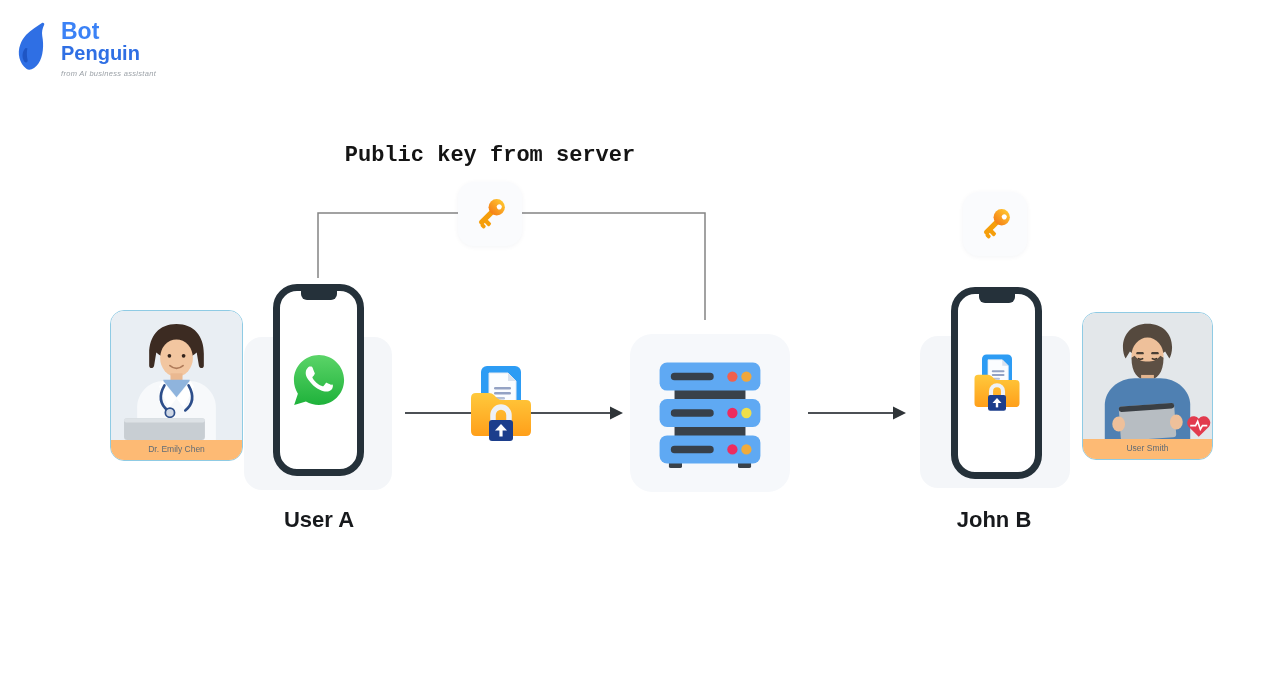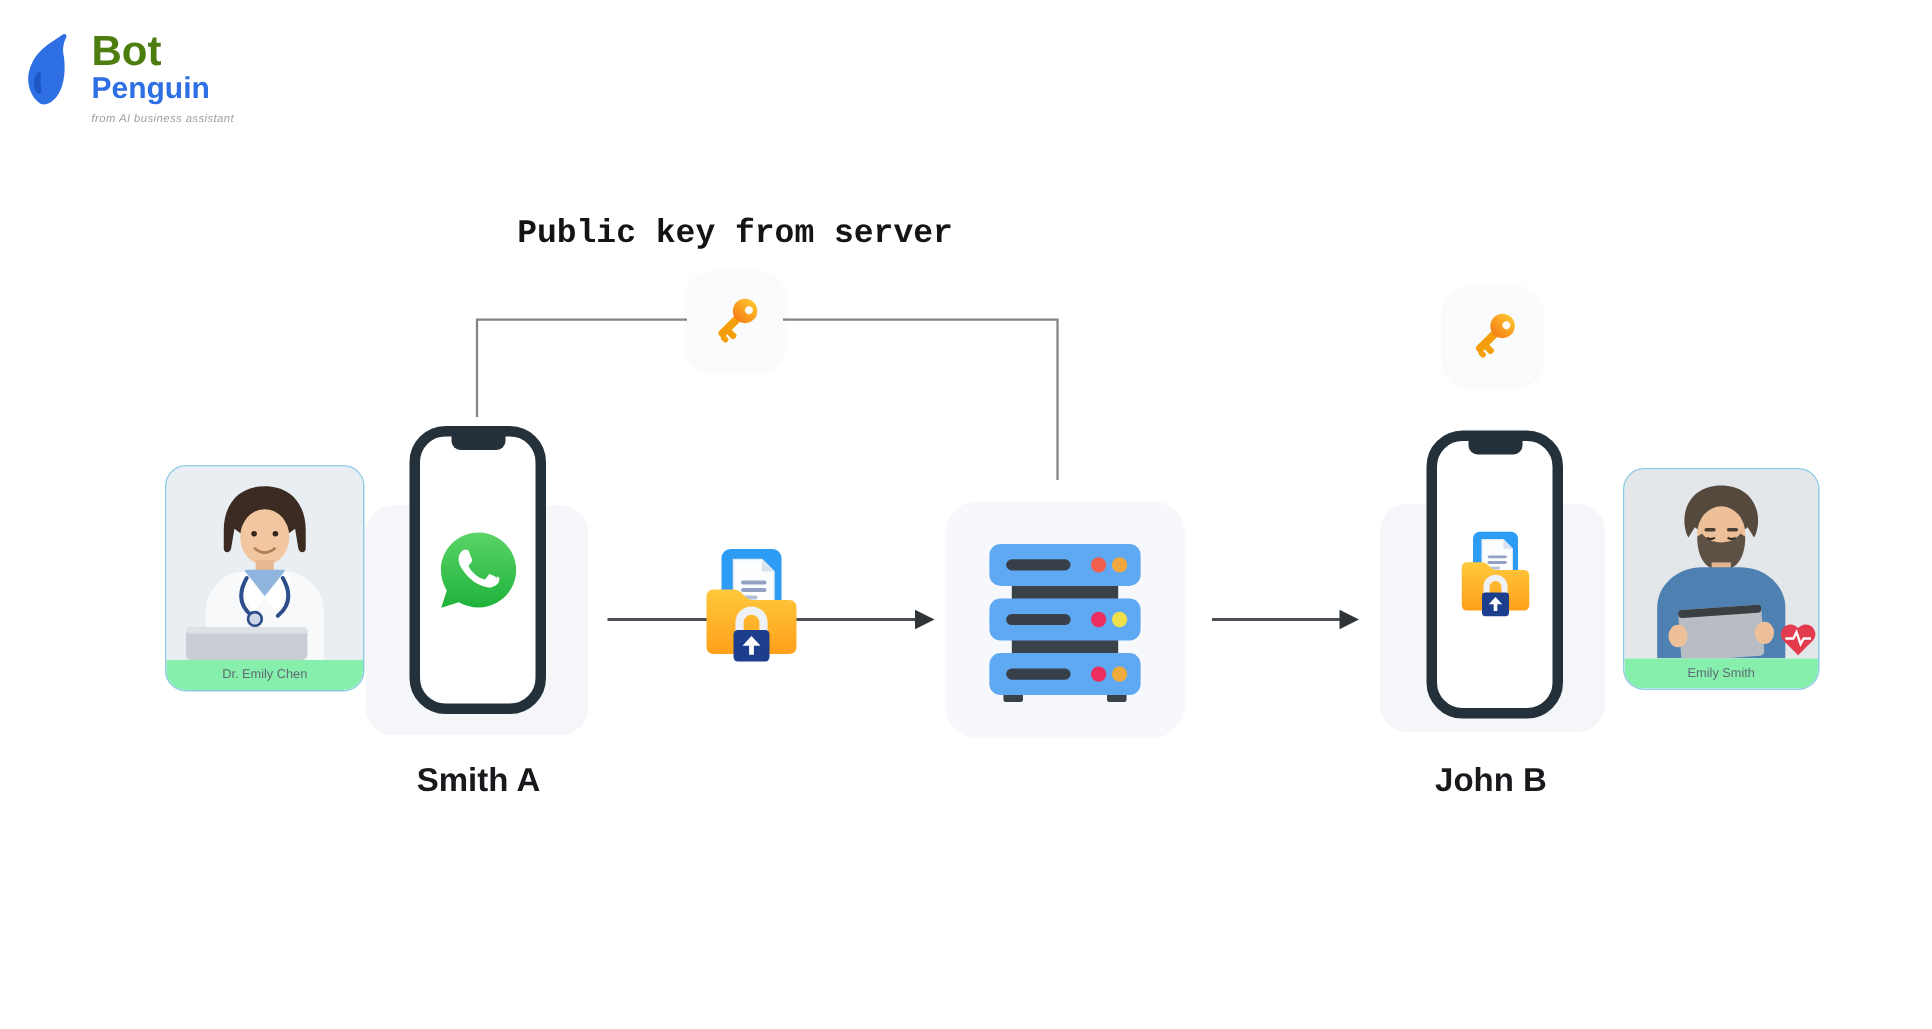--- a/index.html
+++ b/index.html
@@ -5,21 +5,21 @@
   * { margin:0; padding:0; box-sizing:border-box; }
   html,body { background:#ffffff; }
   .canvas {
     position:relative; width:1288px; height:686px; background:#ffffff;
     font-family:"Liberation Sans", sans-serif; overflow:hidden;
   }
   .abs { position:absolute; }
 
   
   .logo { left:16px; top:20px; display:flex; align-items:flex-start; gap:7px; }
-  .logo-text .l1 { font-size:28px; font-weight:bold; color:#4d7c0f; line-height:1.02; }
+  .logo-text .l1 { font-size:23px; font-weight:bold; color:#3b82f6; line-height:1.02; }
   .logo-text .l2 { font-size:20px; font-weight:bold; color:#2f6fe4; line-height:1.02; }
   .logo-text .tg { font-size:7.5px; font-style:italic; color:#9aa0a6; margin-top:5px; letter-spacing:.3px; }
 
   
   .annotation { font-size:22px; font-weight:600; color:#141414; text-align:center; line-height:1.32;font-family:Liberation Mono, monospace; }
   .annotation.public  { left:330px; top:141px; width:320px; }
   .annotation.private { left:868px; top:129px; width:252px; }
   .node-label { font-size:22px; font-weight:600; color:#17191c; text-align:center; }
   .node-label.a      { left:258px; top:507px; width:122px; }
   .node-label.server { left:606px; top:507px; width:206px; }
@@ -41,21 +41,21 @@
   .phone.b { left:951px; top:287px; }
   .notch { position:absolute; top:-1px; left:50%; transform:translateX(-50%);
            width:36px; height:10px; background:#25313a; border-radius:0 0 6px 6px; }
 
   
   .photo-card { background:#ffffff; border:1.6px solid #8fcbe4; border-radius:14px; overflow:hidden;
                 display:flex; flex-direction:column; }
   .photo-card.a { left:110px; top:310px; width:133px; height:151px; }
   .photo-card.b { left:1082px; top:312px; width:131px; height:148px; }
   .photo-card .photo { flex:1; display:block; width:100%; }
-  .photo-card .pname { height:20px; font-size:8.5px; color:#5f6b76; text-align:center; line-height:18px; background:#86efac; }
+  .photo-card .pname { height:20px; font-size:8.5px; color:#5f6b76; text-align:center; line-height:18px; background:#fdba74; }
 
   
   .server-card { left:630px; top:334px; width:160px; height:158px; background:#f6f8fb; border-radius:22px;
                  display:flex; align-items:center; justify-content:center; }
 
   .enc-free { left:469px; top:364px; width:64px; height:80px; }
 </style>
 </head>
 <body>
 
@@ -240,19 +240,19 @@
         <rect x="38" y="86" width="52" height="32" rx="3" fill="#b7bdc2"></rect>
         <rect x="38" y="86" width="52" height="5" rx="2.5" fill="#3a3f44"></rect>
       </g>
       <ellipse cx="37" cy="104" rx="6" ry="7" fill="#eec09a"></ellipse>
       <ellipse cx="91" cy="102" rx="6" ry="7" fill="#eec09a"></ellipse>
       <g>
         <path d="M112 116 l-9.5-9.5 a6 6 0 0 1 9.5-7.5 a6 6 0 0 1 9.5 7.5 z" fill="#e23b4e"></path>
         <polyline points="104,105.5 109,105.5 111,101.5 113.5,109 115.5,105.5 120,105.5" stroke="#ffffff" stroke-width="1.5" fill="none"></polyline>
       </g>
     </svg>
-    <div class="pname">Emily Smith</div>
-  </div>
-
-  <div class="abs node-label a">Smith A</div>
+    <div class="pname">User Smith</div>
+  </div>
+
+  <div class="abs node-label a">User A</div>
   <div class="abs node-label b">John B</div>
 
 </div>
 
 </body></html>

